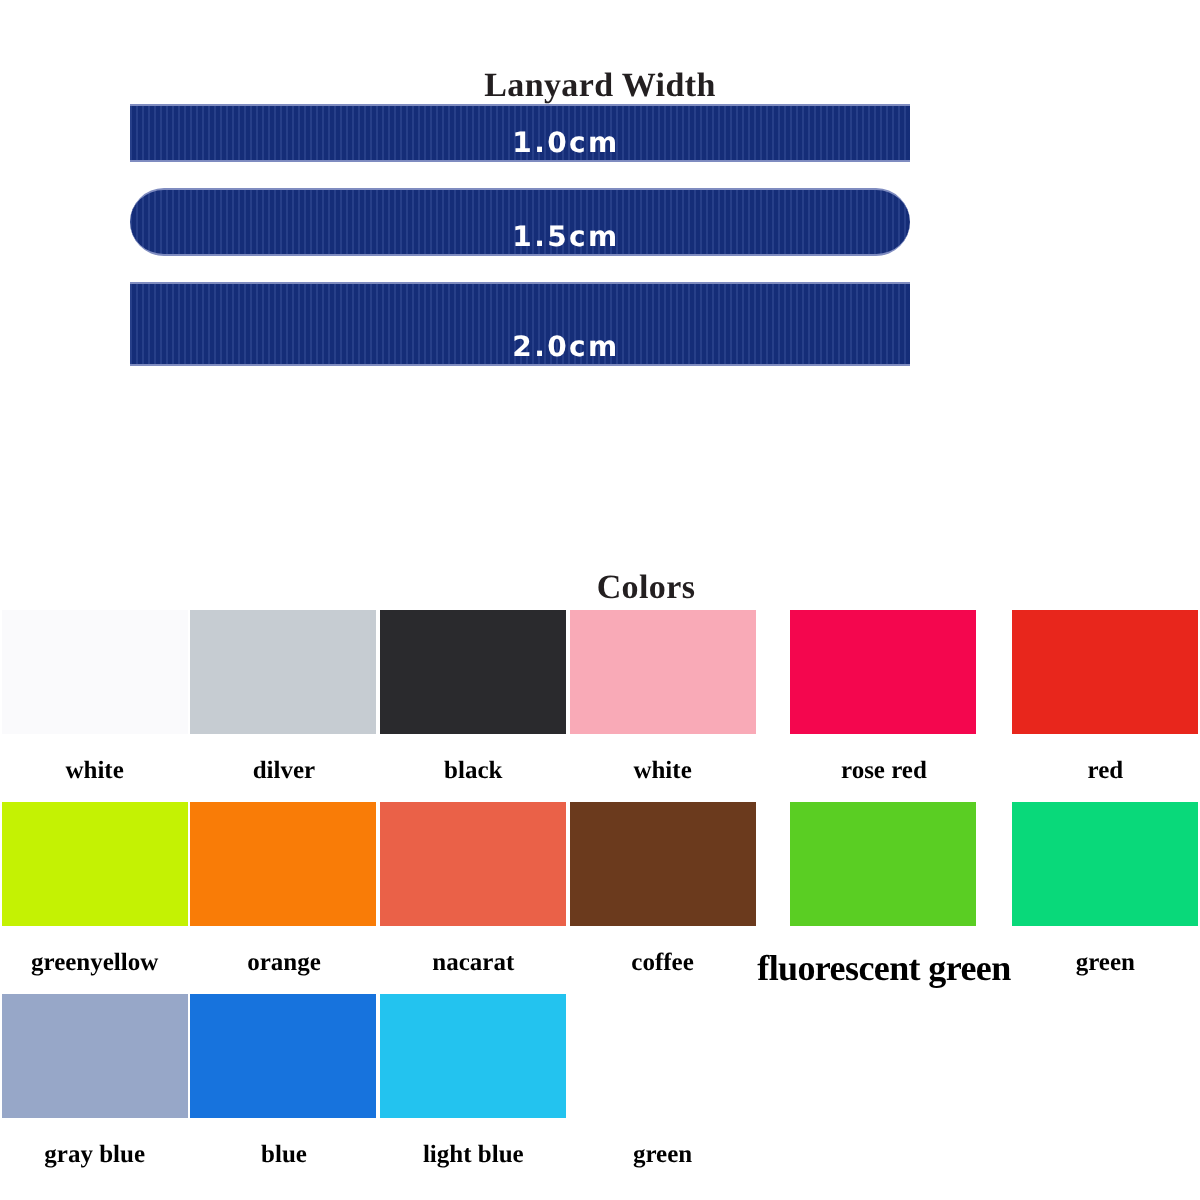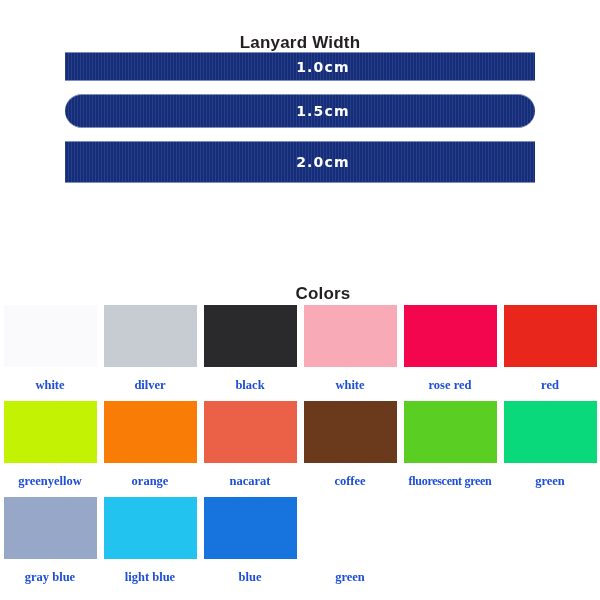--- a/index.html
+++ b/index.html
@@ -15,21 +15,21 @@
   }
   .page {
     position: relative;
     width: 600px;
     height: 600px;
   }
 
   
   .section-title {
     text-align: center;
-    font-family: Liberation Sans, sans-serif;
+    font-family: Liberation Serif, serif;
     font-weight: bold;
     color: #231f20;
     letter-spacing: 0.2px;
   }
   #width-title {
     position: absolute;
     left: 0;
     top: 19px;
     width: 600px;
     font-size: 17px;
@@ -45,34 +45,34 @@
 
   
   .bars {
     position: absolute;
     left: 65px;
     top: 52px;
     width: 470px;
   }
   .bar {
     position: relative;
-    width: 470px;
+    width: 390px;
     box-sizing: border-box;
     background-color: #16307f;
     background-image: repeating-linear-gradient(
         to right,
         rgba(255,255,255,0.075) 0px,
         rgba(255,255,255,0.075) 1px,
         rgba(0,0,0,0.06) 1px,
         rgba(0,0,0,0.06) 3px
     );
     border-top: 1px solid #7f8cc0;
     border-bottom: 1px solid #7f8cc0;
     display: flex;
-    align-items: center;
+    align-items: flex-end;
     justify-content: center;
     margin-bottom: 13px;
     padding-left: 46px;
   }
   .bar-label {
     font-family: "DejaVu Sans", sans-serif;
     font-weight: bold;
     font-size: 14px;
     color: #ffffff;
     letter-spacing: 1.2px;
@@ -96,32 +96,32 @@
   }
   .swatch {
     width: 93px;
     height: 62px;
     box-sizing: border-box;
   }
   .swatch-label {
     font-family: "Liberation Serif", serif;
     font-weight: bold;
     font-size: 12.5px;
-    color: #1d4ed8;
+    color: #000000;
     text-align: center;
     margin-top: 12px;
     white-space: nowrap;
     line-height: 1;
   }
   
   .swatch-cell.edge .swatch {
     width: 93px;
   }
   .swatch-label.tight {
-    font-size: 12px;
+    font-size: 18px;
     letter-spacing: -0.3px;
   }
 </style>
 </head>
 <body>
 
 <div class="page">
 
   <h2 class="section-title" id="width-title">Lanyard Width</h2>
 
@@ -186,26 +186,26 @@
       </div>
       <div class="swatch-cell">
         <div class="swatch" style="background-color: rgb(9, 217, 122);"></div>
         <div class="swatch-label">green</div>
       </div>
       <div class="swatch-cell">
         <div class="swatch" style="background-color: rgb(151, 167, 200);"></div>
         <div class="swatch-label">gray blue</div>
       </div>
       <div class="swatch-cell">
+        <div class="swatch" style="background-color: rgb(23, 115, 221);"></div>
+        <div class="swatch-label">blue</div>
+      </div>
+      <div class="swatch-cell">
         <div class="swatch" style="background-color: rgb(35, 195, 239);"></div>
         <div class="swatch-label">light blue</div>
-      </div>
-      <div class="swatch-cell">
-        <div class="swatch" style="background-color: rgb(23, 115, 221);"></div>
-        <div class="swatch-label">blue</div>
       </div>
       <div class="swatch-cell edge">
         <div class="swatch"></div>
         <div class="swatch-label">green</div>
       </div>
     </div>
 
 </div>
 
 </body></html>

